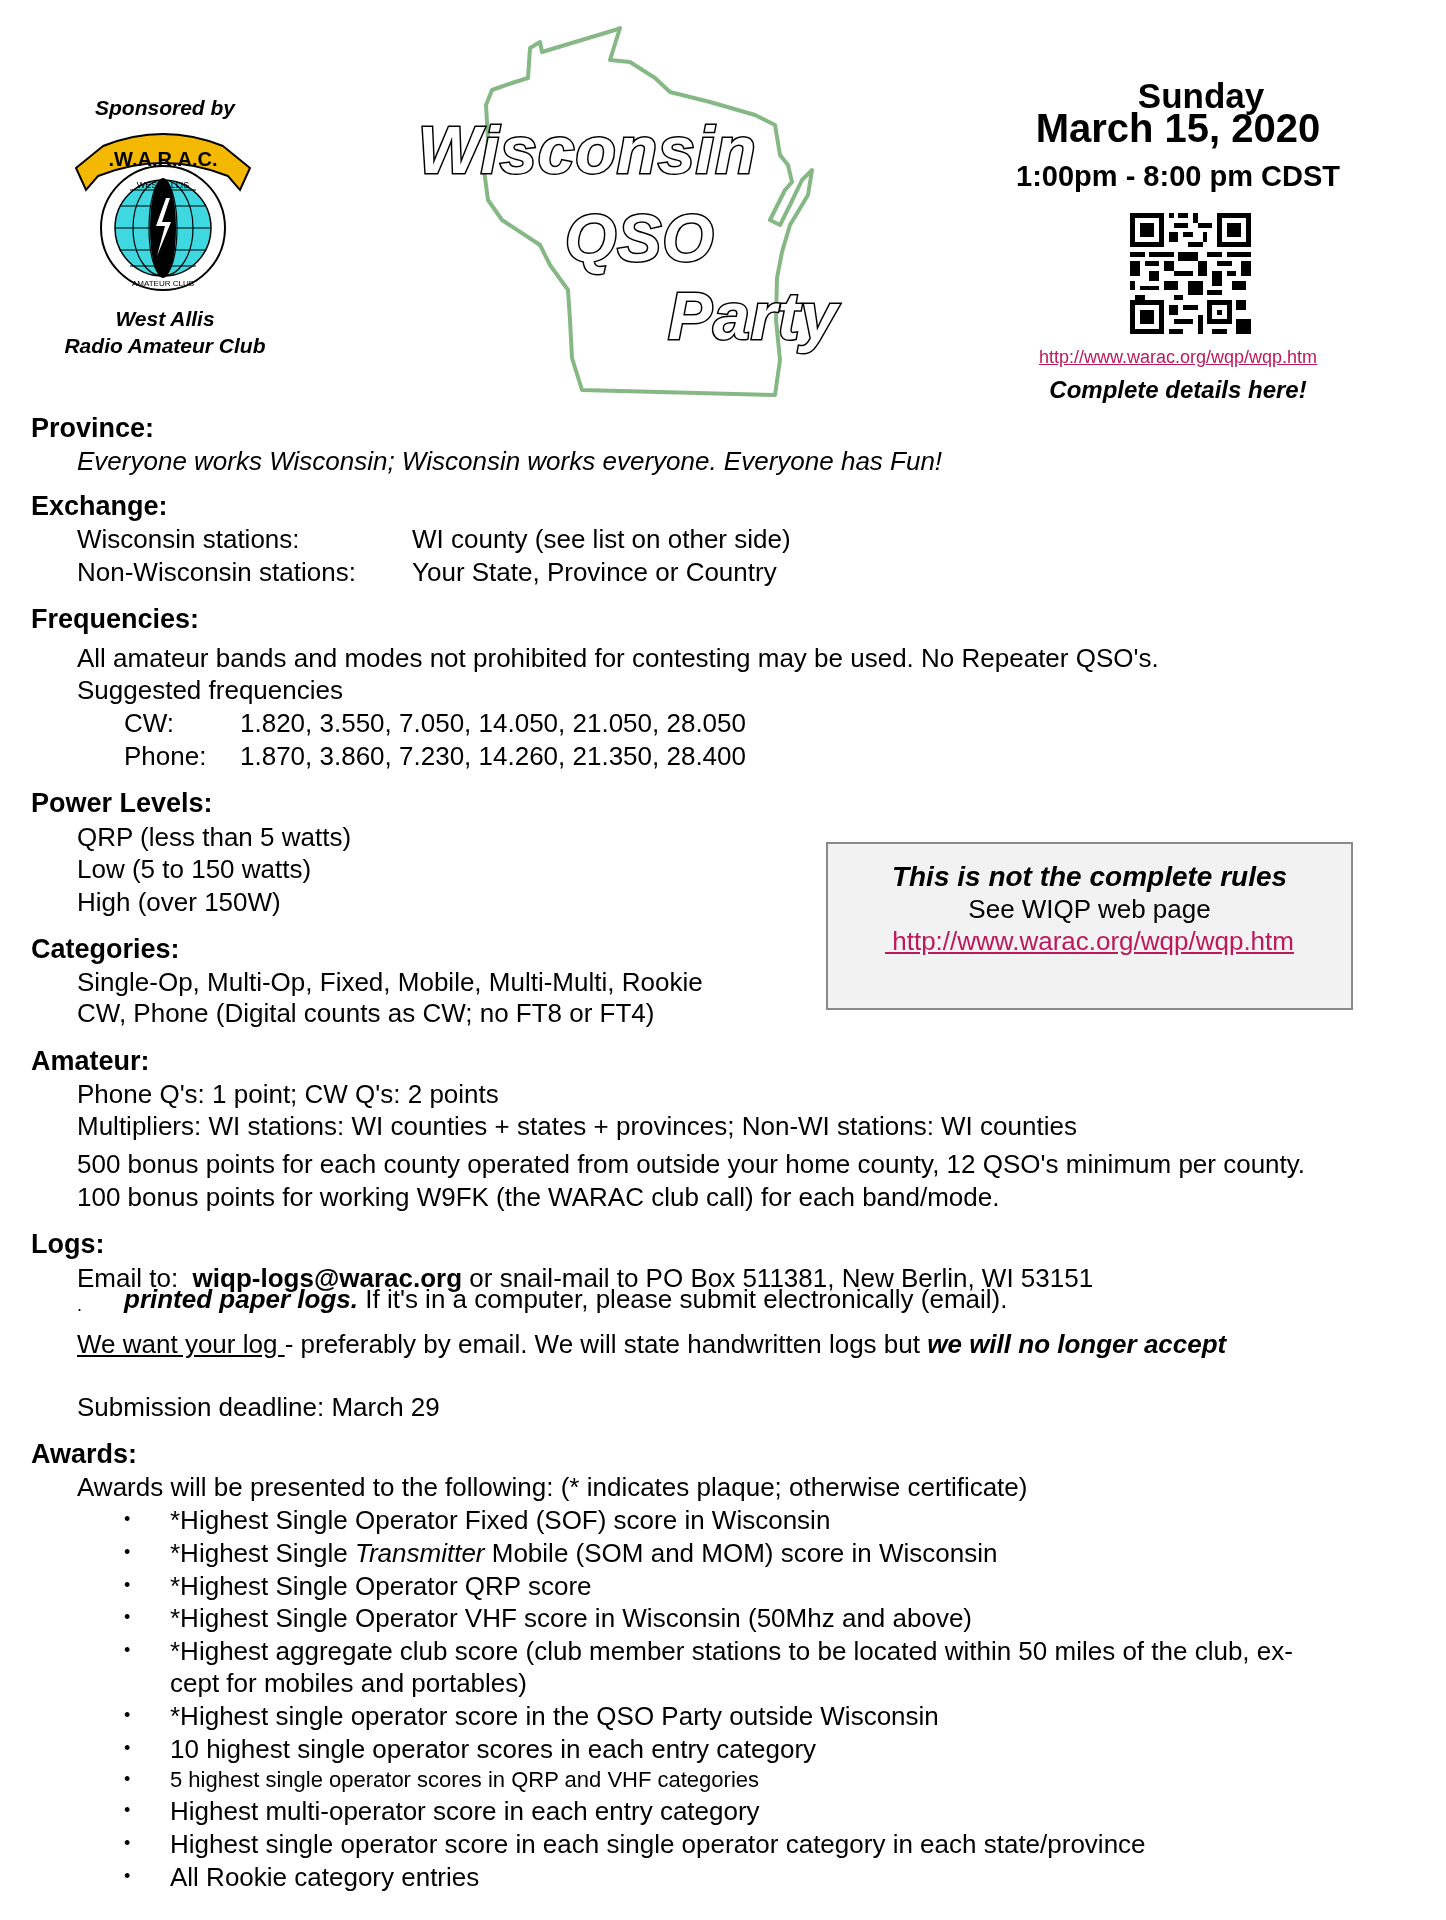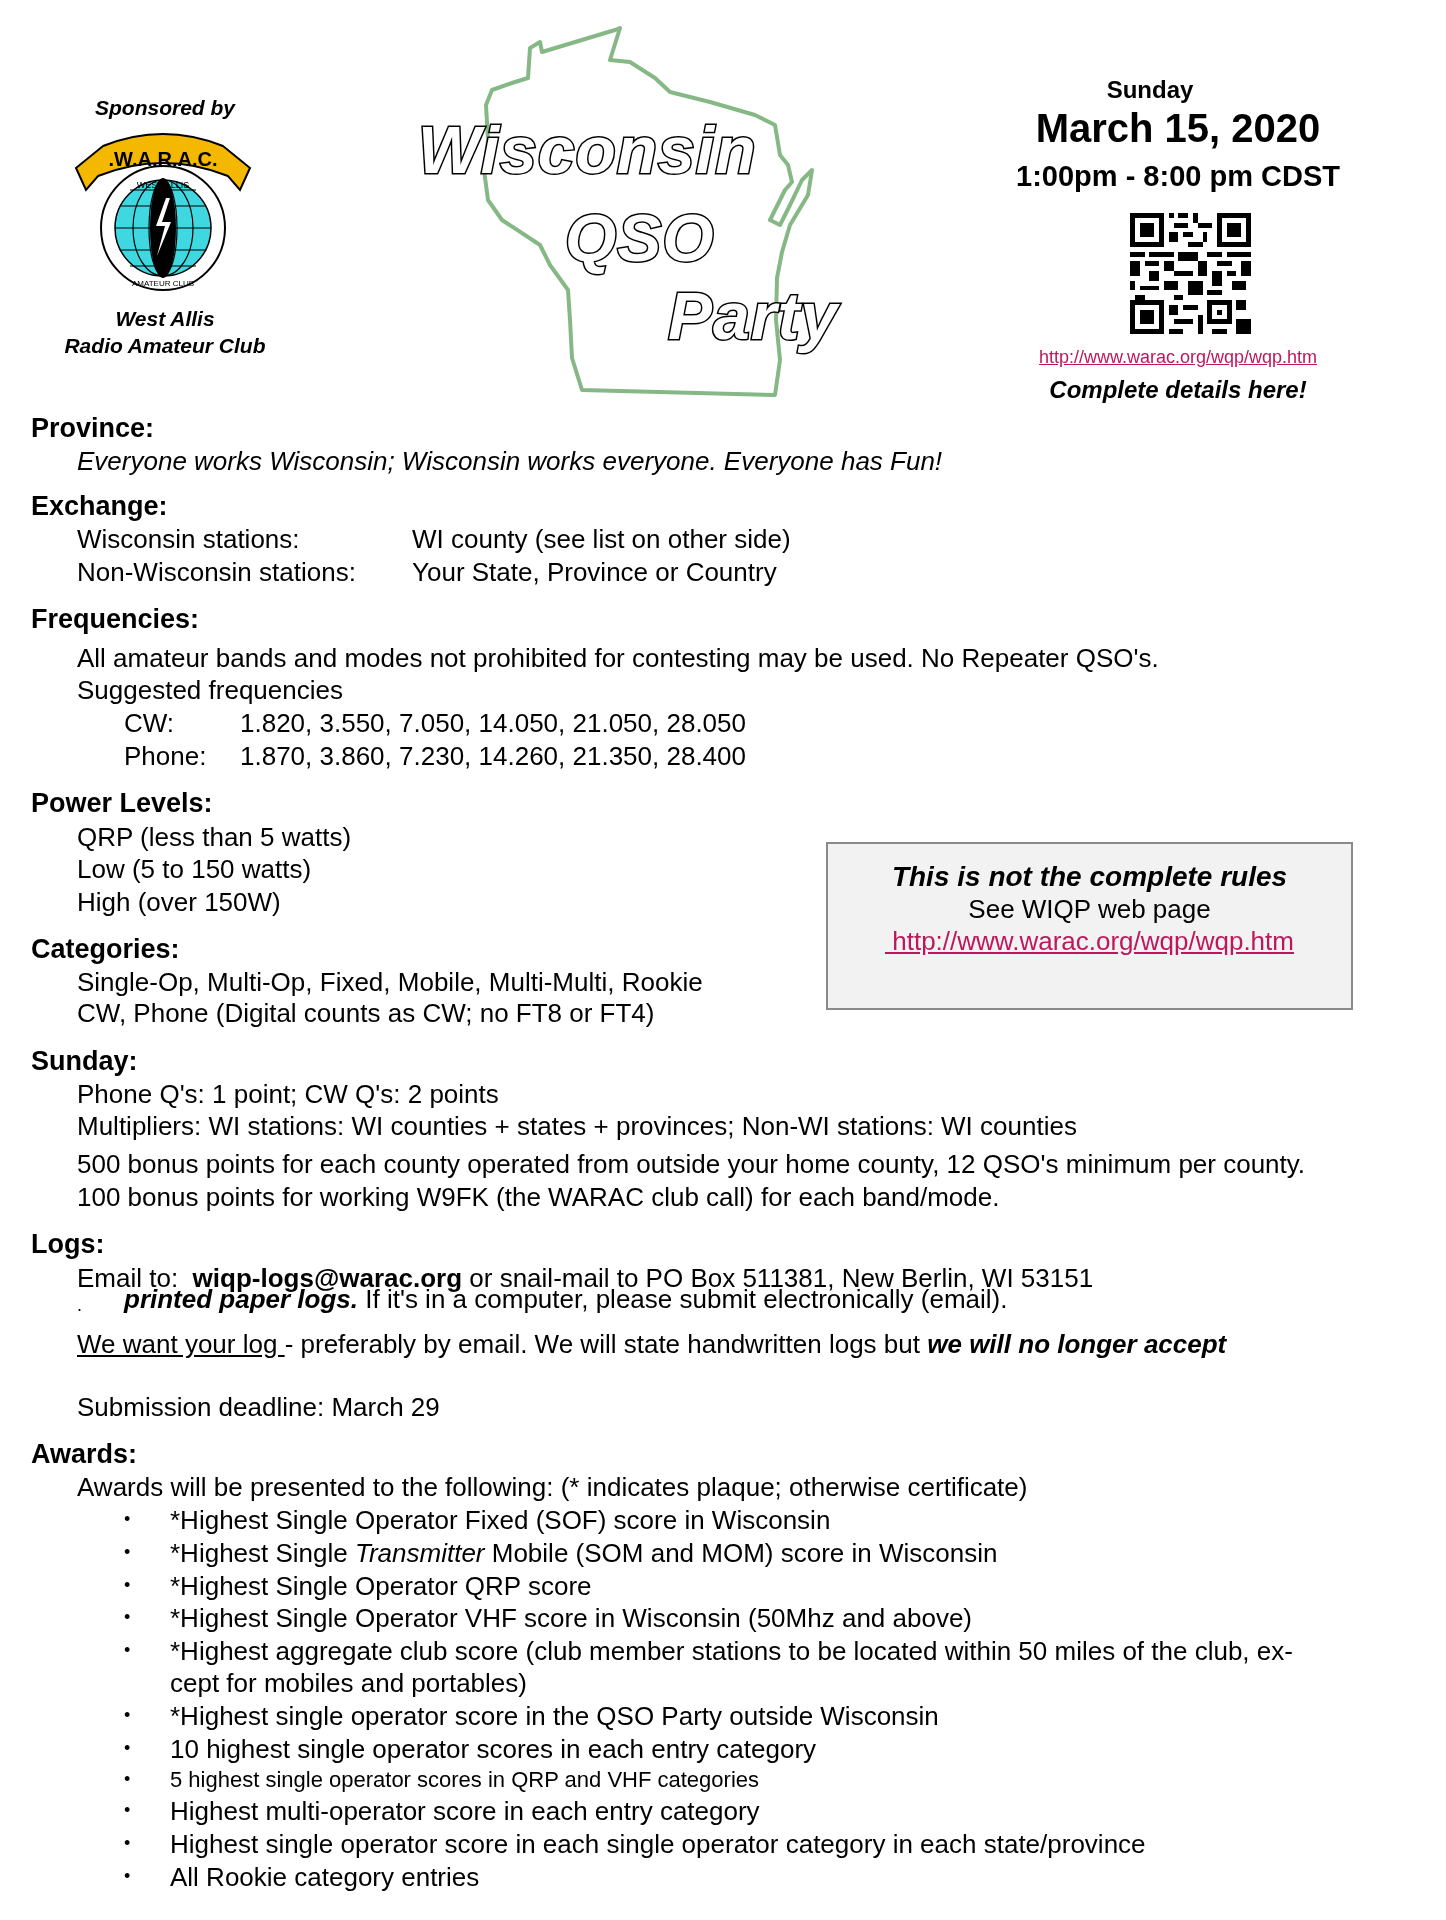--- a/index.html
+++ b/index.html
@@ -53,21 +53,21 @@
 <div class="abs bi center" style="left:40px;top:305px;width:250px;font-size:21px;line-height:27px;">West Allis</div>
 <div class="abs bi center" style="left:40px;top:332px;width:250px;font-size:21px;line-height:27px;">Radio Amateur Club</div>
 
 <svg style="position:absolute;left:480px;top:20px;" width="380" height="400" viewBox="0 0 380 400">
   <path d="M50,28 L60,22 L62,32 L135,10 L140,8 L130,40 L150,42 L175,58 L190,72 L230,82 L275,95 L295,105 L300,135 L308,145 L312,162 L305,170 L290,200 L300,205 L310,185 L322,160 L332,150 L328,175 L310,205 L302,232 L297,258 L296,300 L300,340 L295,375 L102,370 L92,338 L90,300 L88,270 L70,245 L60,225 L22,200 L8,180 L4,150 L8,120 L6,85 L12,70 L35,62 L48,58 Z" fill="none" stroke="#86b886" stroke-width="4" stroke-linejoin="round"></path>
 </svg>
 <div class="abs title-word" style="left:418px;top:112px;font-size:66px;">Wisconsin</div>
 <div class="abs title-word" style="left:565px;top:200px;font-size:66px;">QSO</div>
 <div class="abs title-word" style="left:668px;top:278px;font-size:66px;">Party</div>
 
-<div class="abs b center" style="left:972px;top:76px;width:356px;font-size:24px;">Sunday</div>
+<div class="abs b center" style="left:1023px;top:76px;width:356px;font-size:35px;">Sunday</div>
 <div class="abs b center" style="left:980px;top:106px;width:396px;font-size:40px;">March 15, 2020</div>
 <div class="abs b center" style="left:980px;top:160px;width:396px;font-size:29px;">1:00pm - 8:00 pm CDST</div>
 
 <svg class="qr" viewBox="0 0 25 25" shape-rendering="crispEdges">
   <rect width="25" height="25" fill="#fff"></rect>
   <g fill="#000">
     <rect x="0" y="0" width="7" height="7"></rect>
       <rect x="1" y="1" width="5" height="5" fill="#fff"></rect>
       <rect x="2" y="2" width="3" height="3"></rect>
     <rect x="18" y="0" width="7" height="7"></rect>
@@ -150,21 +150,21 @@
 <div class="abs heading" style="top:934px;">Categories:</div>
 <div class="abs body-line" style="top:967px;">Single-Op, Multi-Op, Fixed, Mobile, Multi-Multi, Rookie</div>
 <div class="abs body-line" style="top:998px;">CW, Phone  (Digital counts as CW; no FT8 or FT4)</div>
 
 <div class="note-box">
   <div class="bi" style="margin-top:17px;font-size:28px;">This is not the complete rules</div>
   <div>See WIQP web page</div>
   <div class="link" style="white-space:pre;"> http://www.warac.org/wqp/wqp.htm</div>
 </div>
 
-<div class="abs heading" style="top:1046px;">Sunday:</div>
+<div class="abs heading" style="top:1046px;">Amateur:</div>
 <div class="abs body-line" style="top:1079px;">Phone Q's:  1 point;  CW Q's:  2 points</div>
 <div class="abs body-line" style="top:1111px;">Multipliers:  WI stations:  WI counties + states + provinces;  Non-WI stations:  WI counties</div>
 <div class="abs body-line" style="top:1149px;">500 bonus points for each county operated from outside your home county, 12 QSO's minimum per county.</div>
 <div class="abs body-line" style="top:1182px;">100 bonus points for working W9FK (the WARAC club call) for each band/mode.</div>
 
 <div class="abs heading" style="top:1229px;">Logs:</div>
 <div class="abs body-line" style="top:1263px;white-space:pre;"><span>Email to:  </span><span class="b">wiqp-logs@warac.org</span><span> or snail-mail to PO Box 511381, New Berlin, WI 53151</span></div>
 <div class="abs body-line" style="top:1295px;font-size:18px;">.</div>
 <div class="abs body-line" style="top:1329px;white-space:pre;"><span style="text-decoration:underline;">We want your log </span><span>- preferably by email. We will state handwritten logs but </span><span class="bi">we will no longer accept</span></div>
 <div class="abs body-line indent2" style="top:1284px;white-space:pre;"><span class="bi">printed paper logs.</span><span> If it's in a computer, please submit electronically (email).</span></div>

